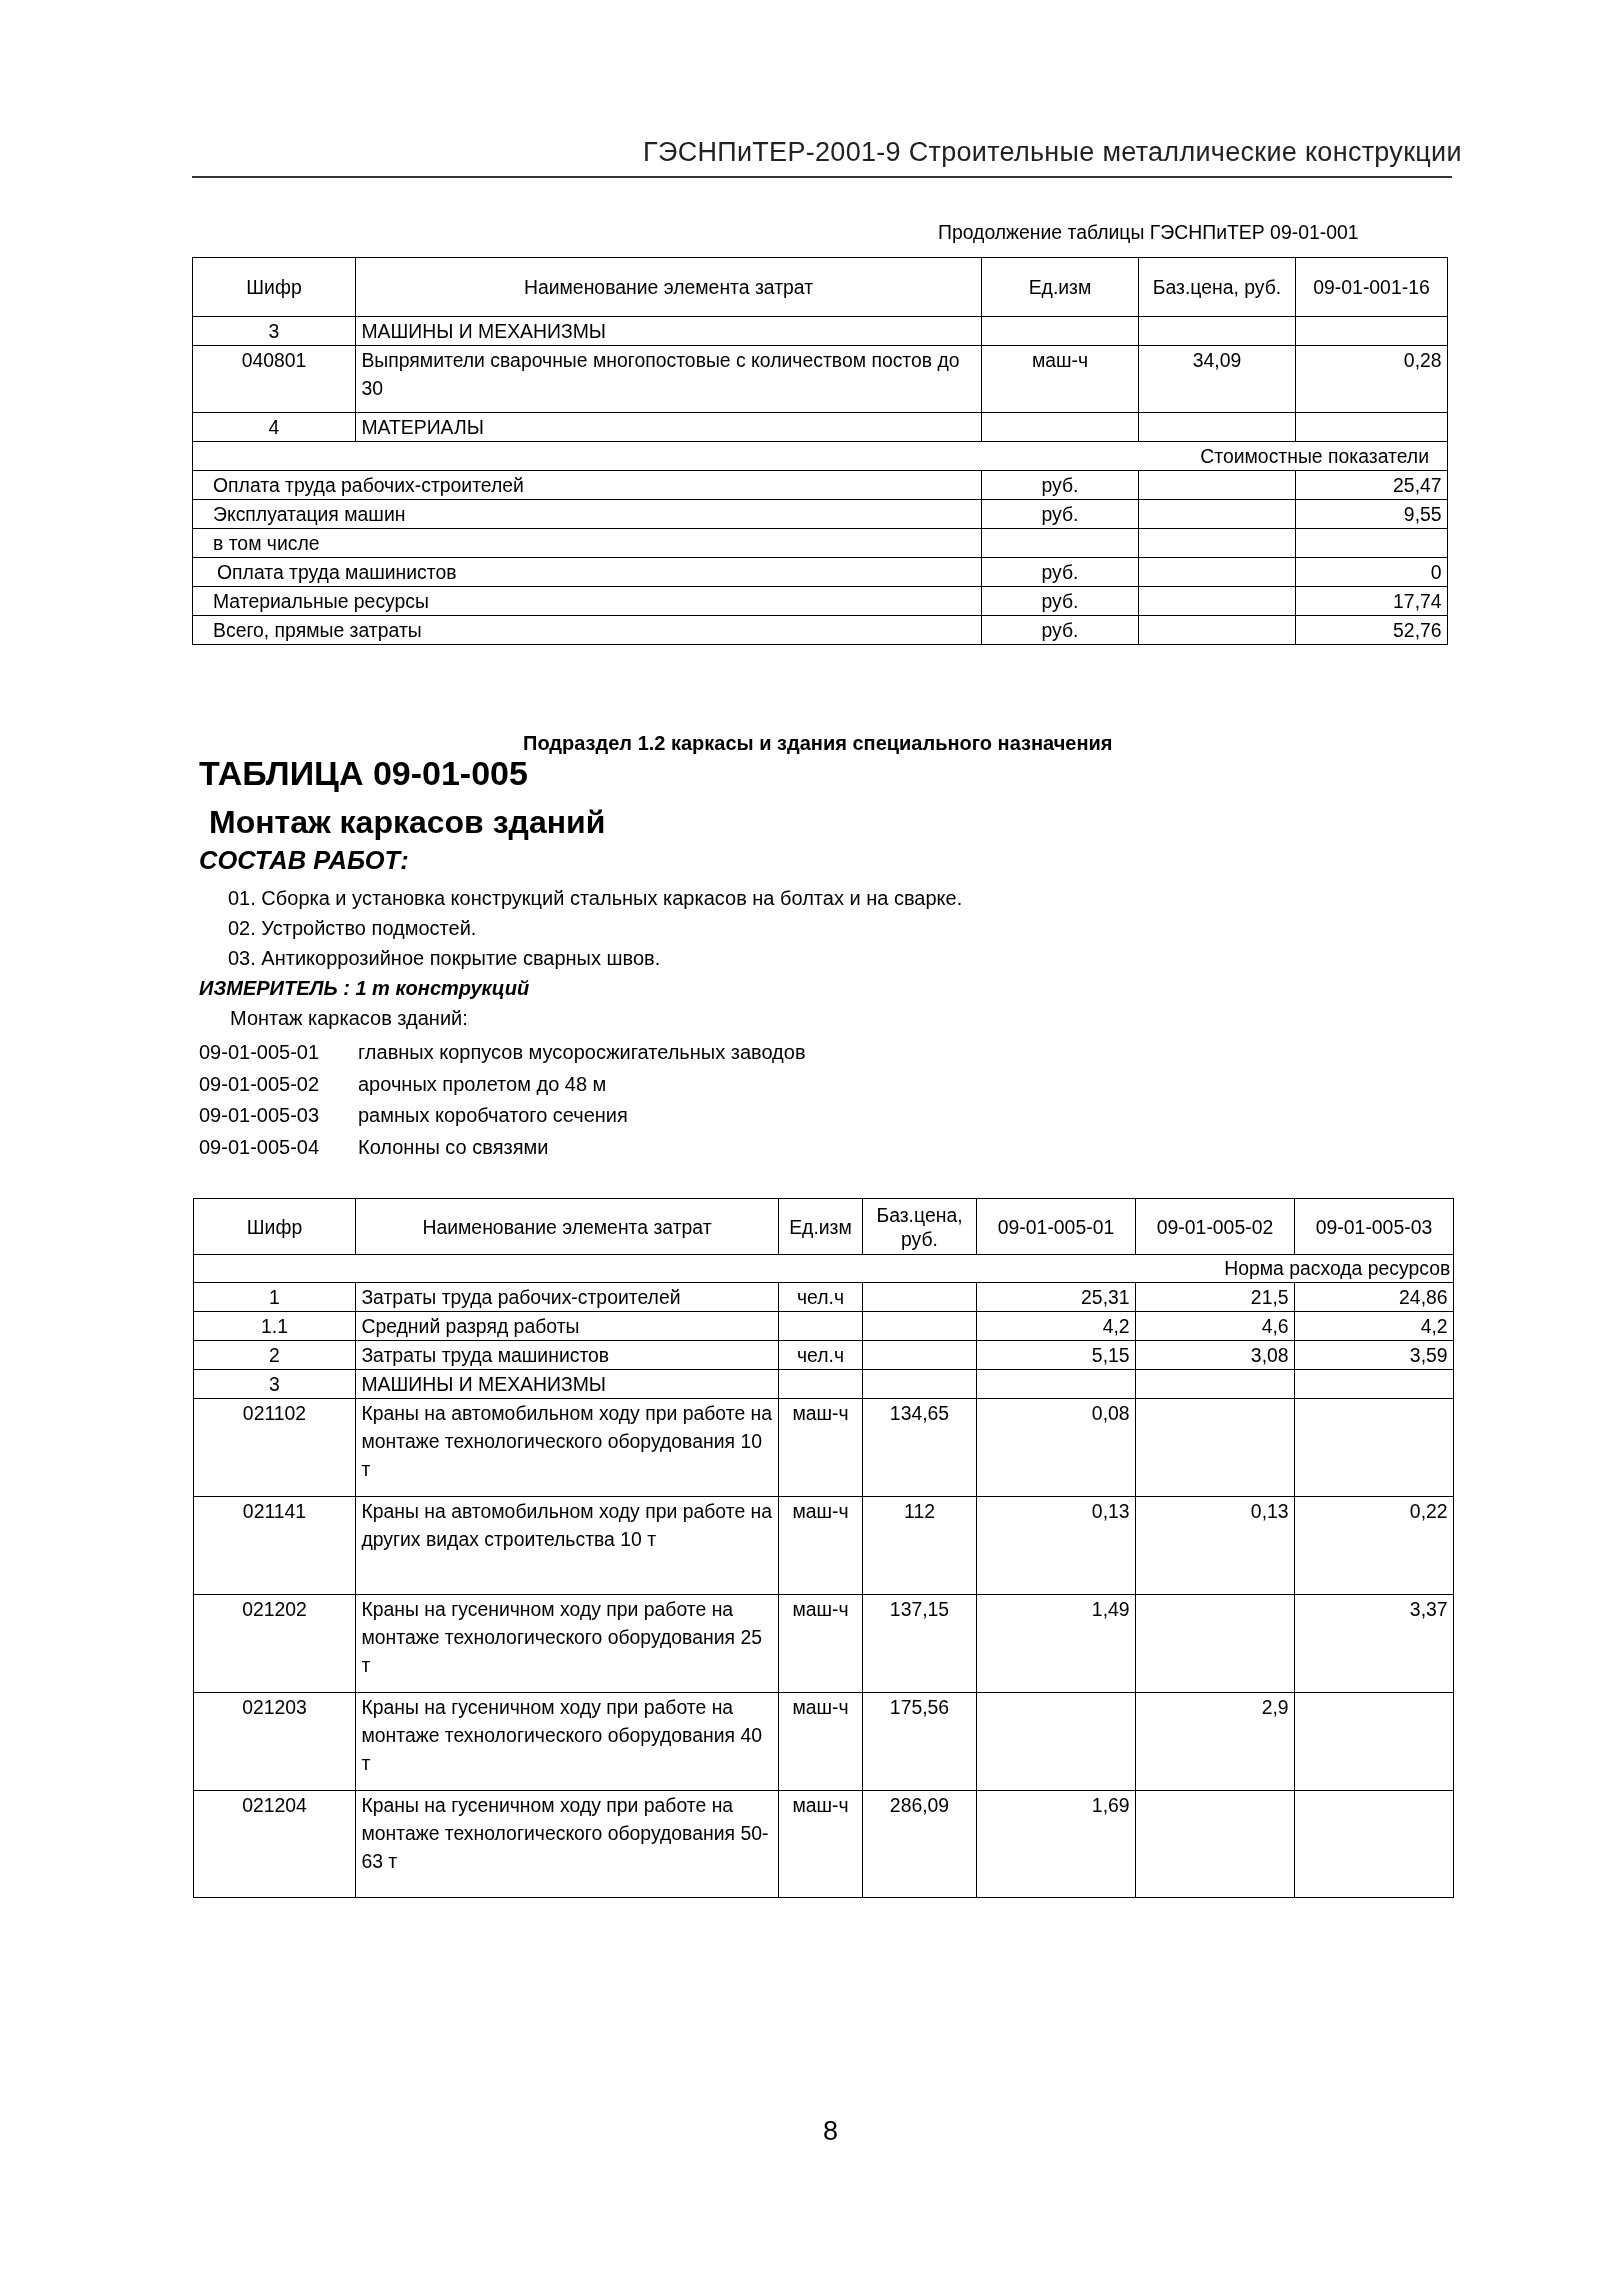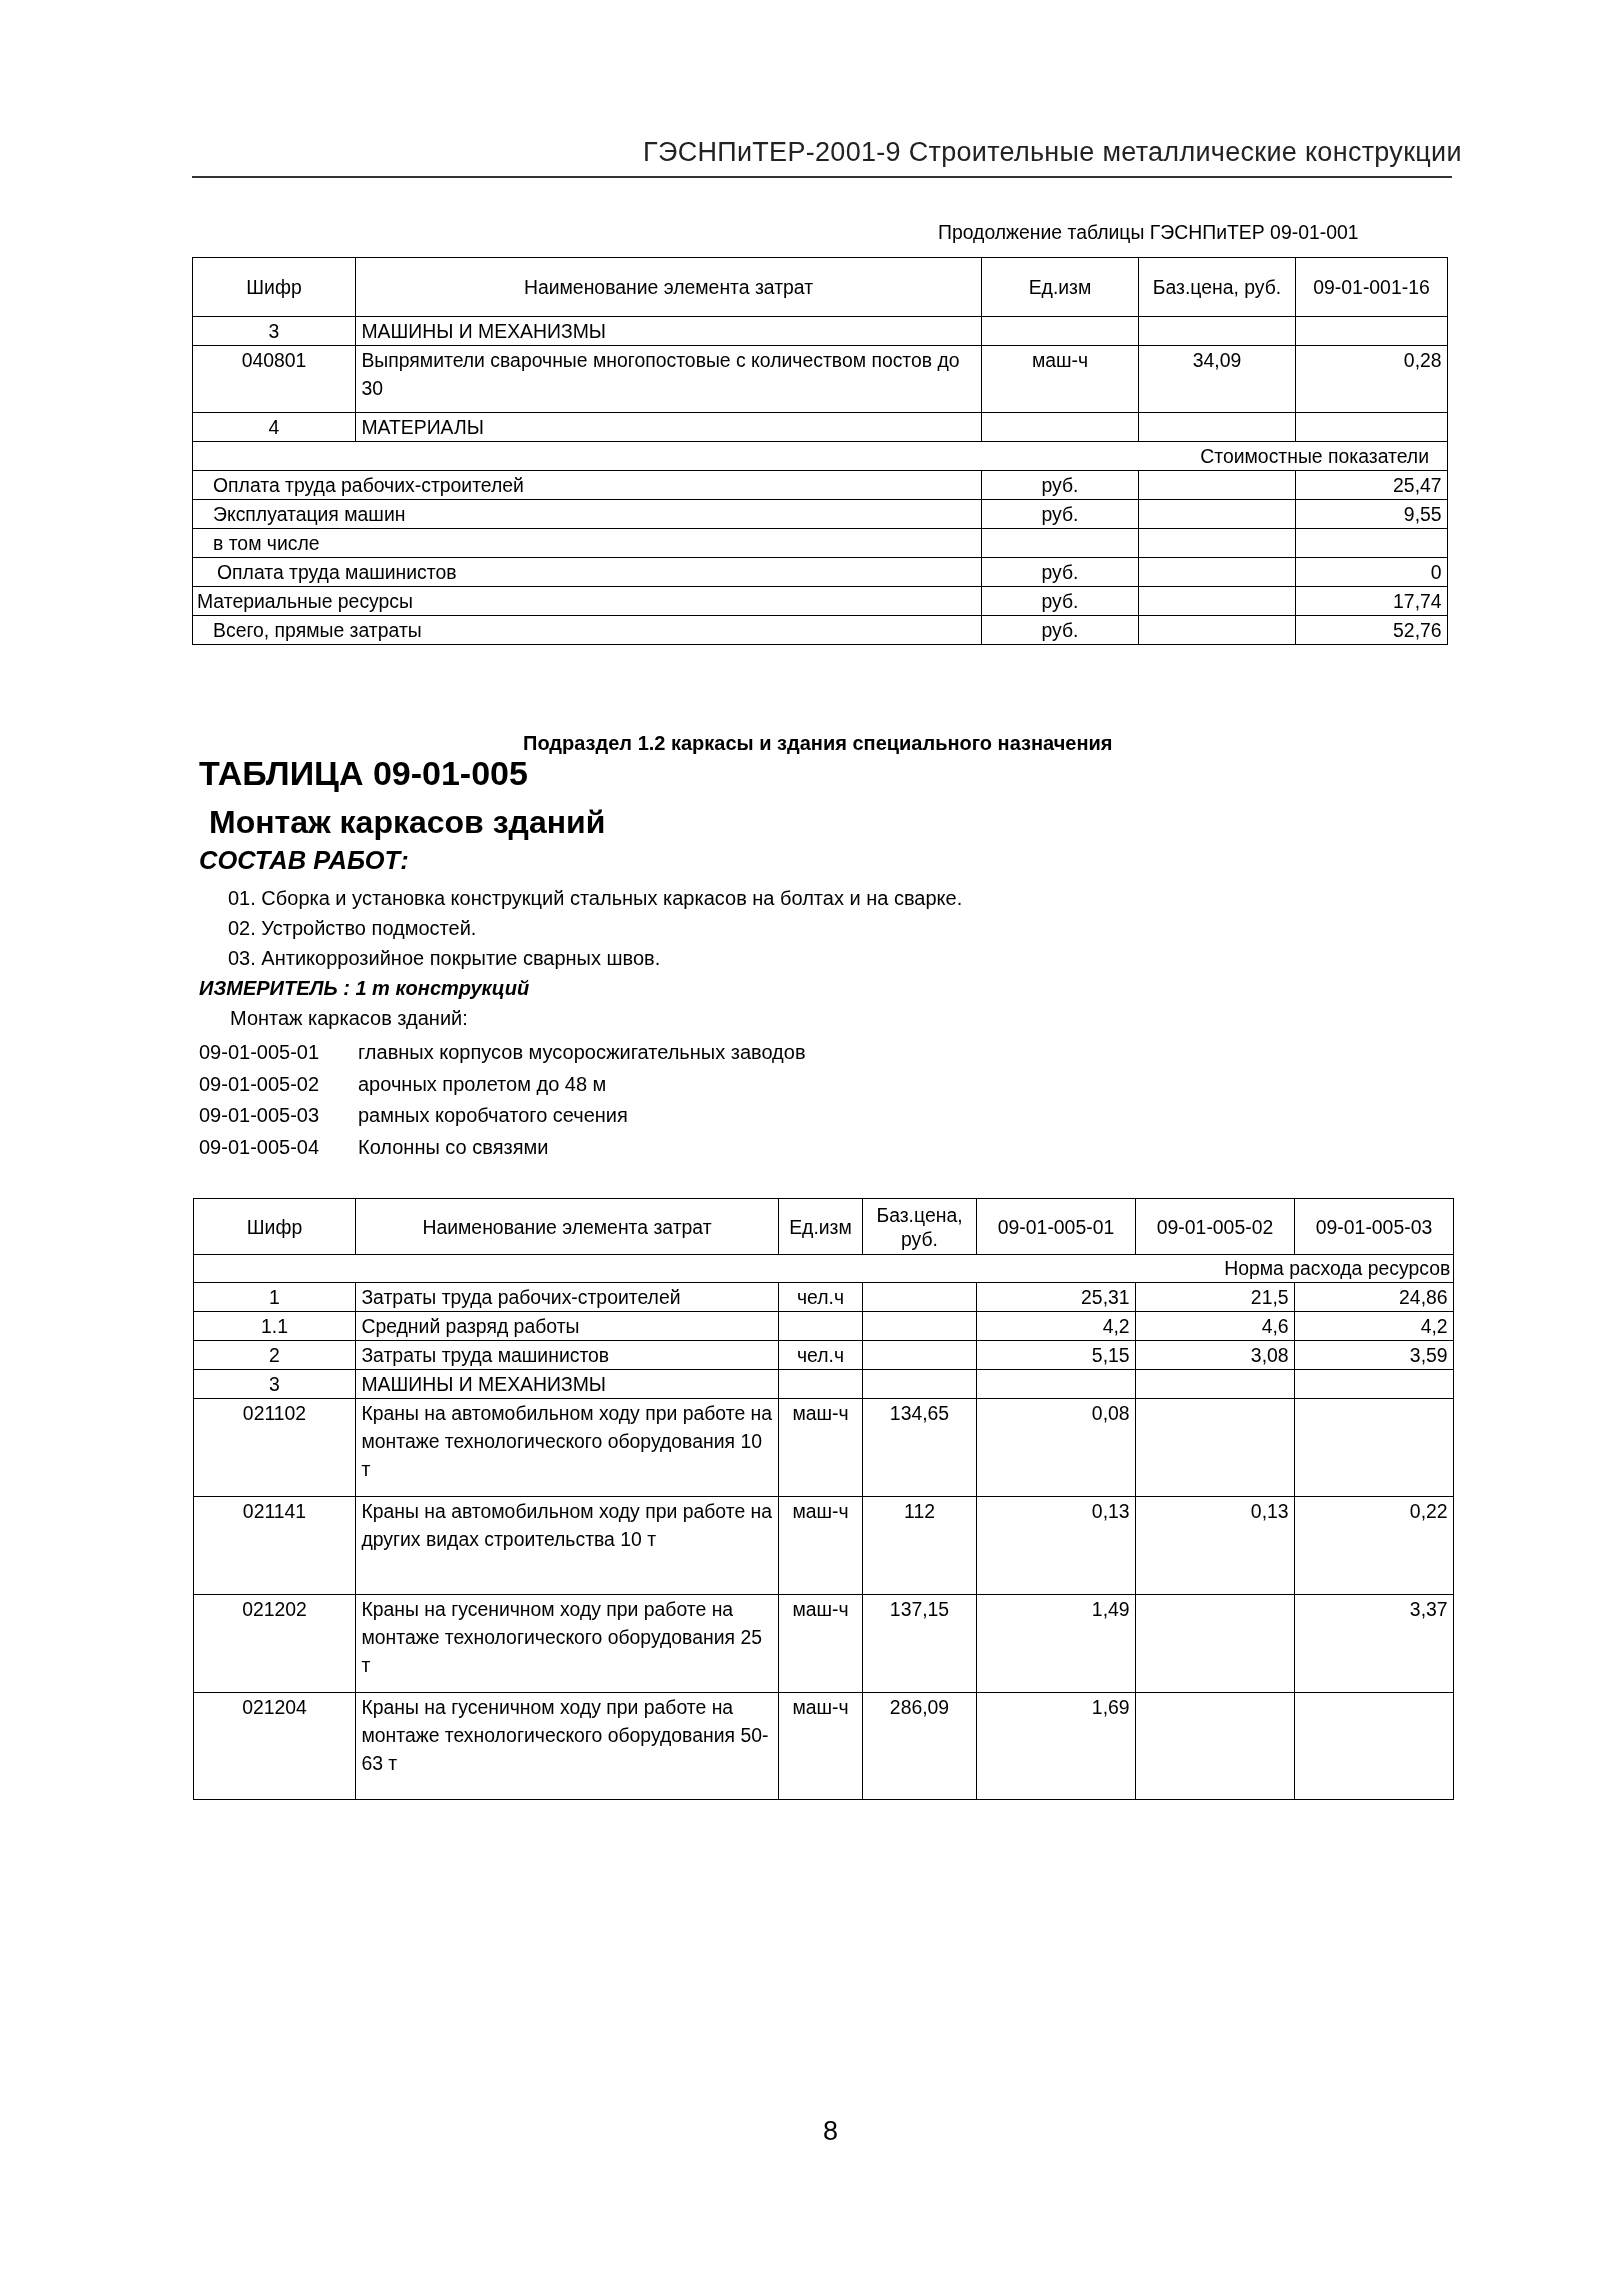--- a/index.html
+++ b/index.html
@@ -102,21 +102,21 @@
       <td></td>
       <td class="r"></td>
     </tr>
     <tr class="noline-bot noline-top">
       <td colspan="2" style="padding-left:24px">Оплата труда машинистов</td>
       <td class="c">руб.</td>
       <td></td>
       <td class="r">0</td>
     </tr>
     <tr class="noline-bot noline-top">
-      <td colspan="2" class="b" style="padding-left:4px">Материальные ресурсы</td>
+      <td colspan="2" class="b" style="padding-left:20px">Материальные ресурсы</td>
       <td class="c b">руб.</td>
       <td></td>
       <td class="r b">17,74</td>
     </tr>
     <tr class="noline-top thick-bottom">
       <td colspan="2" class="b" style="padding-left:20px">Всего, прямые затраты</td>
       <td class="c b">руб.</td>
       <td></td>
       <td class="r b">52,76</td>
     </tr>
@@ -222,20 +222,29 @@
     </tr>
     <tr class="noline-top noline-bot" style="height:98px">
       <td class="c">021202</td>
       <td>Краны на гусеничном ходу при работе на монтаже технологического оборудования 25 т</td>
       <td class="c" style="padding:0 1.3px">маш-ч</td>
       <td class="c">137,15</td>
       <td class="r">1,49</td>
       <td class="r"></td>
       <td class="r">3,37</td>
     </tr>
+    <tr class="noline-top noline-bot" style="height:98px">
+      <td class="c">021203</td>
+      <td>Краны на гусеничном ходу при работе на монтаже технологического оборудования 40 т</td>
+      <td class="c" style="padding:0 1.3px">маш-ч</td>
+      <td class="c">175,56</td>
+      <td class="r"></td>
+      <td class="r">2,9</td>
+      <td class="r"></td>
+    </tr>
     <tr class="noline-top thick-bottom" style="height:107px">
       <td class="c">021204</td>
       <td>Краны на гусеничном ходу при работе на монтаже технологического оборудования 50-63 т</td>
       <td class="c" style="padding:0 1.3px">маш-ч</td>
       <td class="c">286,09</td>
       <td class="r">1,69</td>
       <td class="r"></td>
       <td class="r"></td>
     </tr>
   </tbody>

